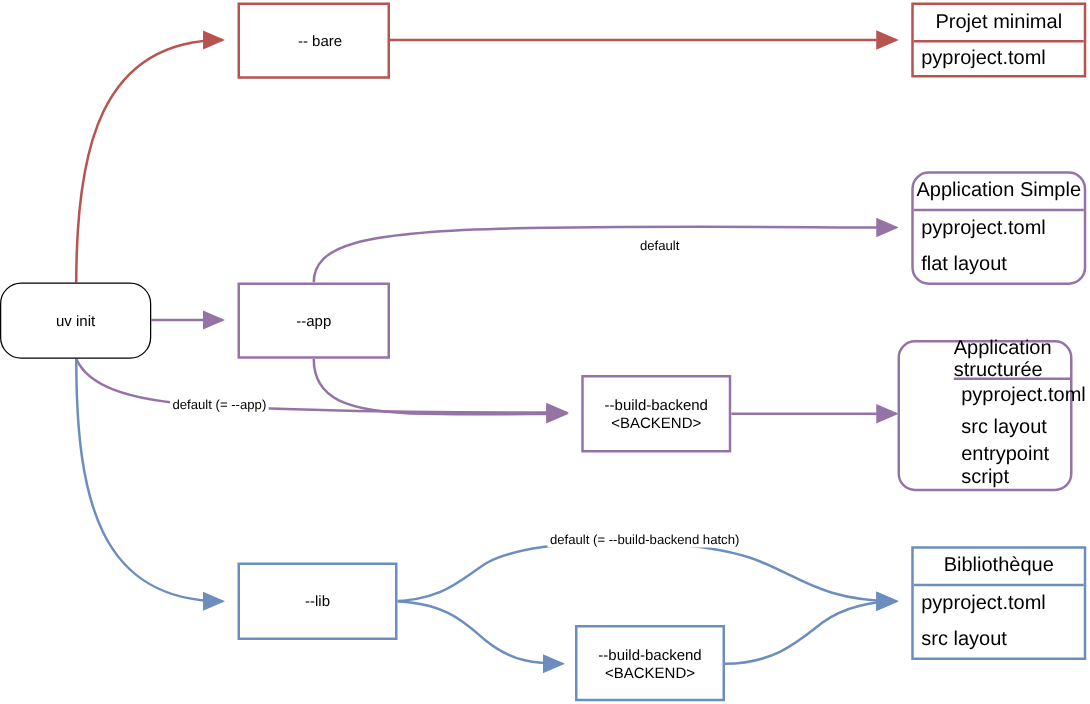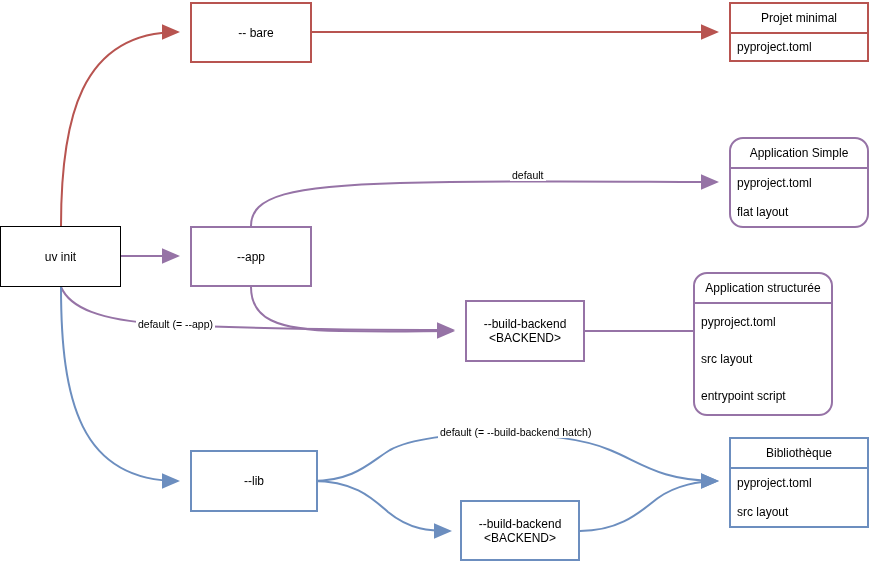--- a/index.html
+++ b/index.html
@@ -47,21 +47,21 @@
   .node-blue  { border-color: #6c8ebf; }
 
   .outbox {
     position: absolute;
     box-sizing: border-box;
     background: #ffffff;
     border-width: 2px;
     border-style: solid;
     display: flex;
     flex-direction: column;
-    font-size: 12px;
+    font-size: 16px;
     color: #000000;
   }
   .outbox .hdr {
     height: 30px;
     flex: 0 0 30px;
     display: flex;
     align-items: center;
     justify-content: center;
     box-sizing: border-box;
     border-bottom-width: 2px;
@@ -126,21 +126,21 @@
 
     <path d="M 61,287 C 61,400 80,481 178,481" fill="none" stroke="#6c8ebf" stroke-width="2" marker-end="url(#arrow-blue)"></path>
 
     <path d="M 312,481 C 355,481 370,462 390,450 C 430,428 560,428 610,450 C 640,462 660,481 717,481" fill="none" stroke="#6c8ebf" stroke-width="2" marker-end="url(#arrow-blue)"></path>
 
     <path d="M 312,481 C 355,481 372,498 388,512 C 410,530 430,531 450,531" fill="none" stroke="#6c8ebf" stroke-width="2" marker-end="url(#arrow-blue)"></path>
 
     <path d="M 580,531 C 620,531 640,512 658,498 C 676,485 700,481 717,481" fill="none" stroke="#6c8ebf" stroke-width="2" marker-end="url(#arrow-blue)"></path>
   </svg>
 
-  <div class="node node-black" style="left:0px; top:226px; width:121px; height:61px;">
+  <div class="node node-black" style="left:0px; top:226px; width:121px; height:61px;border-radius:17px;">
     <span class="lbl">uv init</span>
   </div>
 
   <div class="node node-red" style="left:190px; top:2px; width:122px; height:61px;padding-left:10px;">
     <span class="lbl">-- bare</span>
   </div>
 
   <div class="node node-purple" style="left:190px; top:226px; width:122px; height:61px;">
     <span class="lbl">--app</span>
   </div>
@@ -163,32 +163,32 @@
     <div class="hdr">Projet minimal</div>
     <div class="row">pyproject.toml</div>
   </div>
 
   <div class="outbox outbox-purple" style="left:729px; top:137px; width:140px; height:91px;">
     <div class="hdr">Application Simple</div>
     <div class="row">pyproject.toml</div>
     <div class="row">flat layout</div>
   </div>
 
-  <div class="outbox outbox-purple" style="left:693px; top:272px; width:140px; height:144px;">
+  <div class="outbox outbox-purple" style="left:718px; top:272px; width:140px; height:121px;padding-left:43px;">
     <div class="hdr">Application structurée</div>
     <div class="row">pyproject.toml</div>
     <div class="row">src layout</div>
     <div class="row">entrypoint script</div>
   </div>
 
   <div class="outbox outbox-blue" style="left:729px; top:437px; width:140px; height:91px;">
     <div class="hdr">Bibliothèque</div>
     <div class="row">pyproject.toml</div>
     <div class="row">src layout</div>
   </div>
 
-  <div class="edge-label" style="left:510px; top:169px;text-align:right;">default</div>
+  <div class="edge-label" style="left:510px; top:191px;text-align:right;">default</div>
 
   <div class="edge-label" style="left:136px; top:318px;">default (= --app)</div>
 
   <div class="edge-label" style="left:438px; top:426px;">default (= --build-backend hatch)</div>
 
 </div>
 
 </body></html>

